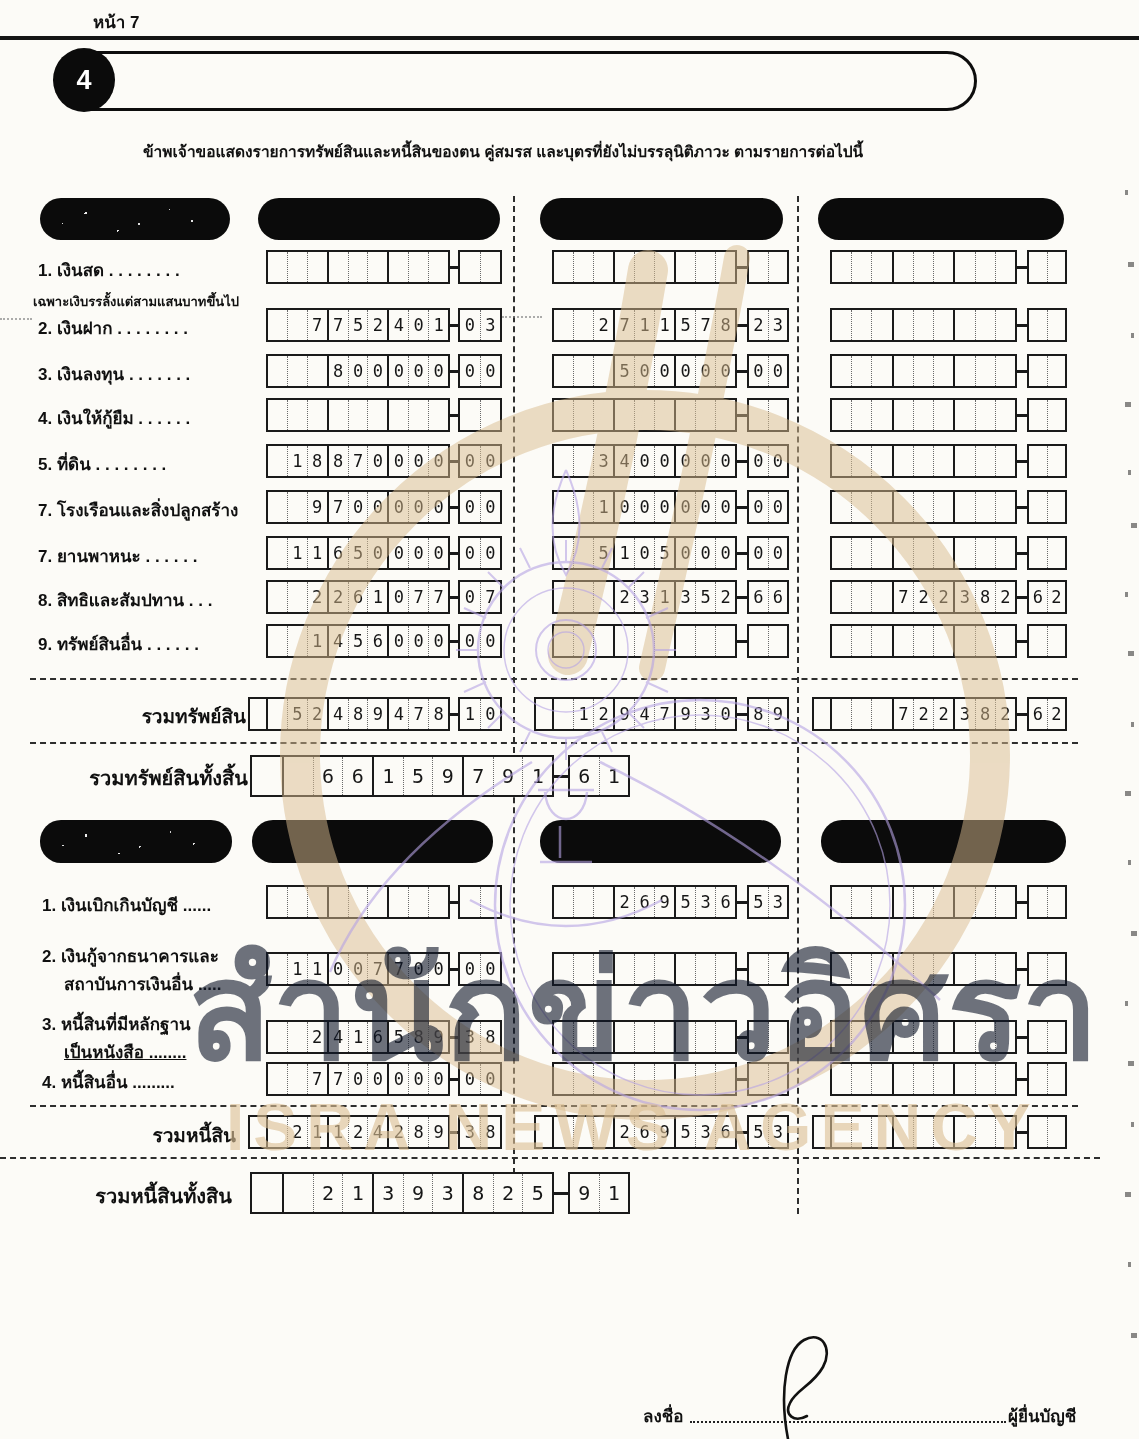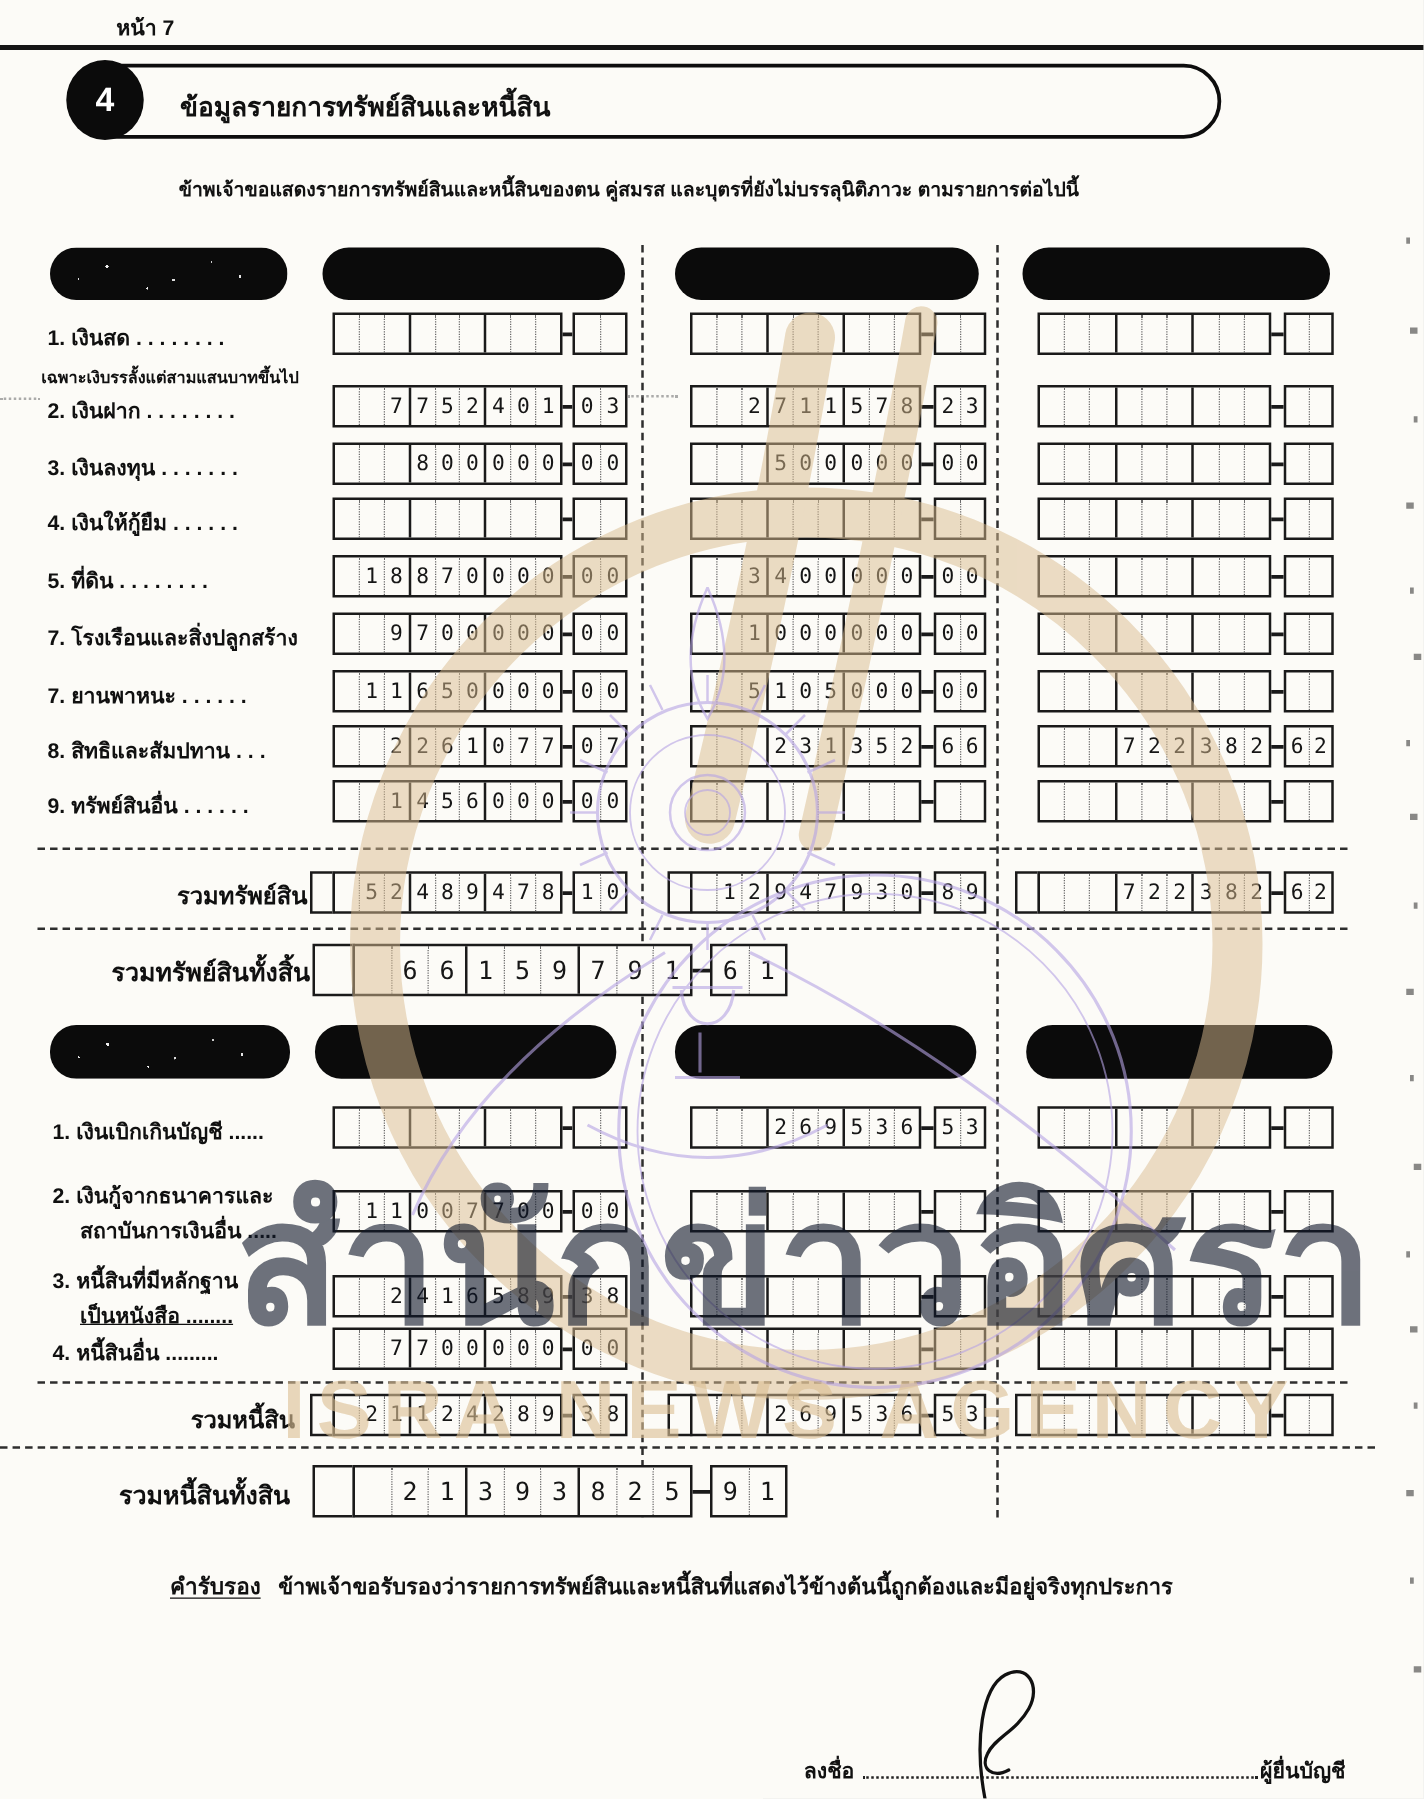--- a/index.html
+++ b/index.html
@@ -78,44 +78,40 @@
       <circle cx="700" cy="905" r="190" stroke-width="1.5"></circle>
     </g>
   </svg>
   <div class="wm-thai">สำนักข่าวอิศรา</div>
   <div class="wm-latin">ISRA NEWS AGENCY</div>
 
   <div class="page-num">หน้า 7</div>
   <div class="top-rule"></div>
   <div class="banner"></div>
   <div class="banner-num">4</div>
-  <div class="banner-title">ข้อมูลรายการทรัพย์สินและหนี้สิน</div>
   <div class="intro">ข้าพเจ้าขอแสดงรายการทรัพย์สินและหนี้สินของตน คู่สมรส และบุตรที่ยังไม่บรรลุนิติภาวะ ตามรายการต่อไปนี้</div>
 
   <div class="redact speckled" style="left:40px;top:198px;width:190px;height:42px;"></div>
   <div class="redact" style="left:258px;top:198px;width:242px;height:42px;"></div>
   <div class="redact" style="left:540px;top:198px;width:243px;height:42px;"></div>
   <div class="redact" style="left:818px;top:198px;width:246px;height:42px;"></div>
 
   <div class="redact speckled" style="left:40px;top:820px;width:192px;height:43px;"></div>
   <div class="redact" style="left:252px;top:820px;width:241px;height:43px;"></div>
   <div class="redact" style="left:540px;top:820px;width:241px;height:43px;"></div>
   <div class="redact" style="left:821px;top:820px;width:245px;height:43px;"></div>
 
   <div class="vdash" style="left:513px;top:196px;height:1018px;"></div>
   <div class="vdash" style="left:797px;top:196px;height:1018px;"></div>
 
   <div class="hdash" style="left:30px;top:678px;width:1048px;"></div>
   <div class="hdash" style="left:30px;top:742px;width:1048px;"></div>
   <div class="hdash" style="left:30px;top:1105px;width:1048px;"></div>
   <div class="hdash" style="left:0px;top:1157px;width:1100px;"></div>
 
-  <div class="cert">
-    <span class="head">คำรับรอง</span><span class="body">ข้าพเจ้าขอรับรองว่ารายการทรัพย์สินและหนี้สินที่แสดงไว้ข้างต้นนี้ถูกต้องและมีอยู่จริงทุกประการ</span>
-  </div>
 
   <div class="sig-label" style="left:643px;top:1402px;">ลงชื่อ</div>
   <div class="sig-line"></div>
   <div class="sig-label" style="left:1008px;top:1402px;">ผู้ยื่นบัญชี</div>
   <svg class="sig-svg" width="1139" height="1439" viewBox="0 0 1139 1439">
     <path d="M788 1439 C 779 1392 786 1350 804 1340 C 822 1330 833 1349 823 1367 C 813 1385 796 1390 790 1403 C 784 1415 794 1423 807 1416" stroke="#111" stroke-width="2.6" fill="none" stroke-linecap="round"></path>
   </svg>
 <div class="lbl" style="left: 38px; top: 256px;">1. เงินสด  . . . . . . . .</div>
     <div class="lbl" style="left: 33px; top: 291px; font-size: 13px;">เฉพาะเงิบรรลั้งแต่สามแสนบาทขึ้นไป</div>
     <div class="box long" style="left: 266px; top: 250px; width: 184px; height: 34px;">

